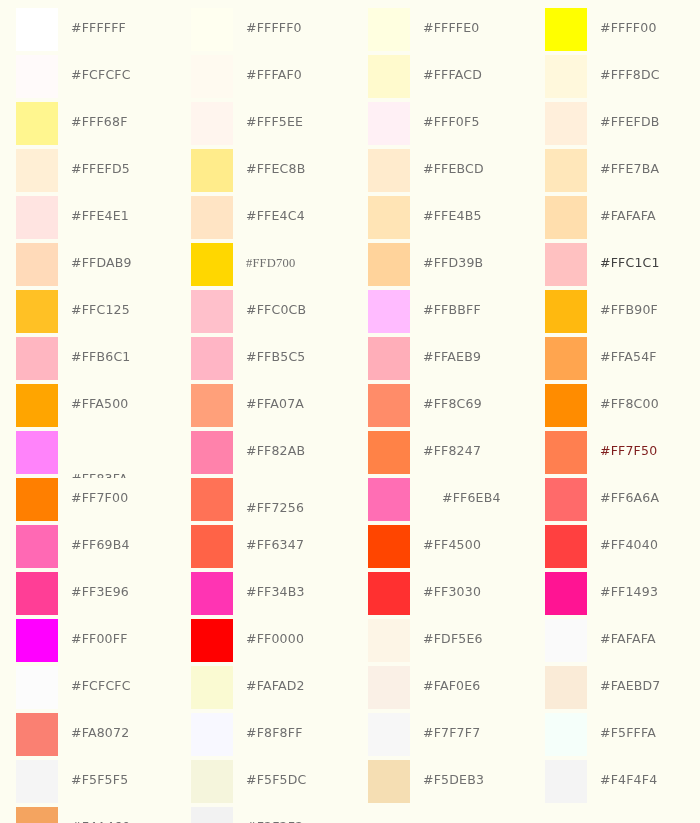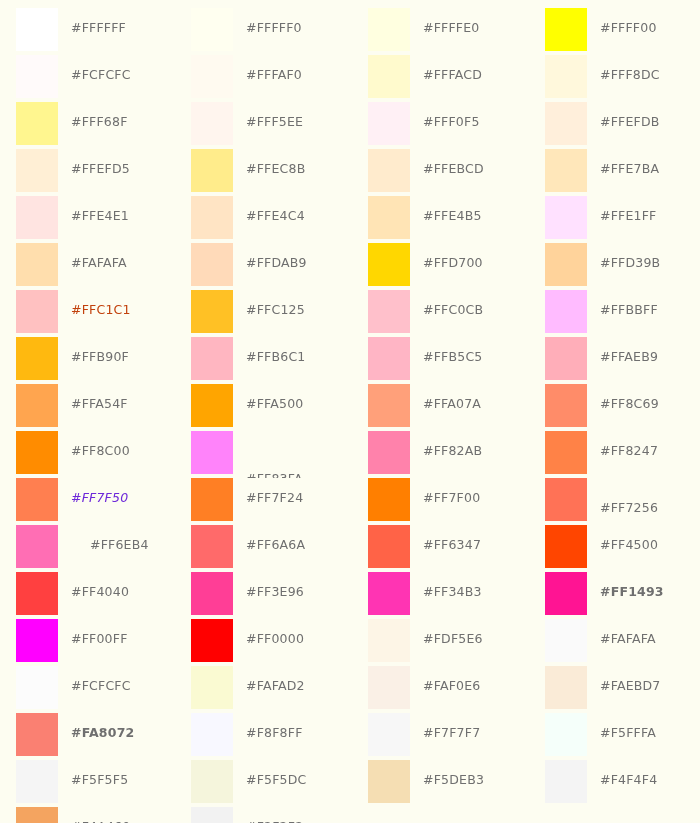--- a/index.html
+++ b/index.html
@@ -128,42 +128,38 @@
     </div>
     <div class="swatch-cell">
       <div class="swatch-chip" style="background-color: rgb(255, 228, 196);"></div>
       <div class="swatch-label" style="color: rgb(111, 111, 111);">#FFE4C4</div>
     </div>
     <div class="swatch-cell">
       <div class="swatch-chip" style="background-color: rgb(255, 228, 181);"></div>
       <div class="swatch-label" style="color: rgb(111, 111, 111);">#FFE4B5</div>
     </div>
     <div class="swatch-cell">
-      <div class="swatch-chip" style="background-color: rgb(255, 225, 255);"></div>
-      <div class="swatch-label" style="color: rgb(111, 111, 111);">#FFE1FF</div>
-    </div>
-    <div class="swatch-cell">
       <div class="swatch-chip" style="background-color: rgb(255, 222, 173);"></div>
       <div class="swatch-label" style="color: rgb(111, 111, 111);">#FAFAFA</div>
     </div>
     <div class="swatch-cell">
       <div class="swatch-chip" style="background-color: rgb(255, 218, 185);"></div>
       <div class="swatch-label" style="color: rgb(111, 111, 111);">#FFDAB9</div>
     </div>
     <div class="swatch-cell">
       <div class="swatch-chip" style="background-color: rgb(255, 215, 0);"></div>
-      <div class="swatch-label" style="color: rgb(111, 111, 111);">#FFD700</div>
+      <div class="swatch-label" style="color: rgb(111, 111, 111); font-family: Liberation Serif, serif;">#FFD700</div>
     </div>
     <div class="swatch-cell">
       <div class="swatch-chip" style="background-color: rgb(255, 211, 155);"></div>
       <div class="swatch-label" style="color: rgb(111, 111, 111);">#FFD39B</div>
     </div>
     <div class="swatch-cell">
       <div class="swatch-chip" style="background-color: rgb(255, 193, 193);"></div>
-      <div class="swatch-label" style="color: #c2410c;">#FFC1C1</div>
+      <div class="swatch-label" style="color: #404040;">#FFC1C1</div>
     </div>
     <div class="swatch-cell">
       <div class="swatch-chip" style="background-color: rgb(255, 193, 37);"></div>
       <div class="swatch-label" style="color: rgb(111, 111, 111);">#FFC125</div>
     </div>
     <div class="swatch-cell">
       <div class="swatch-chip" style="background-color: rgb(255, 192, 203);"></div>
       <div class="swatch-label" style="color: rgb(111, 111, 111);">#FFC0CB</div>
     </div>
     <div class="swatch-cell">
@@ -213,65 +209,69 @@
     <div class="swatch-cell">
       <div class="swatch-chip" style="background-color: rgb(255, 130, 171);"></div>
       <div class="swatch-label" style="color: rgb(111, 111, 111);">#FF82AB</div>
     </div>
     <div class="swatch-cell">
       <div class="swatch-chip" style="background-color: rgb(255, 130, 71);"></div>
       <div class="swatch-label" style="color: rgb(111, 111, 111);">#FF8247</div>
     </div>
     <div class="swatch-cell">
       <div class="swatch-chip" style="background-color: rgb(255, 127, 80);"></div>
-      <div class="swatch-label" style="color: #6d28d9; font-style: italic;">#FF7F50</div>
-    </div>
-    <div class="swatch-cell">
-      <div class="swatch-chip" style="background-color: rgb(255, 127, 36);"></div>
-      <div class="swatch-label" style="color: rgb(111, 111, 111);">#FF7F24</div>
+      <div class="swatch-label" style="color: #7f1d1d;">#FF7F50</div>
     </div>
     <div class="swatch-cell">
       <div class="swatch-chip" style="background-color: rgb(255, 127, 0);"></div>
       <div class="swatch-label" style="color: rgb(111, 111, 111);">#FF7F00</div>
     </div>
     <div class="swatch-cell">
       <div class="swatch-chip" style="background-color: rgb(255, 114, 86);"></div>
       <div class="swatch-label" style="color: rgb(111, 111, 111); margin-top: 24px;">#FF7256</div>
     </div>
     <div class="swatch-cell">
       <div class="swatch-chip" style="background-color: rgb(255, 110, 180);"></div>
       <div class="swatch-label" style="color: rgb(111, 111, 111); margin-left: 32px;">#FF6EB4</div>
     </div>
     <div class="swatch-cell">
       <div class="swatch-chip" style="background-color: rgb(255, 106, 106);"></div>
       <div class="swatch-label" style="color: rgb(111, 111, 111);">#FF6A6A</div>
     </div>
     <div class="swatch-cell">
+      <div class="swatch-chip" style="background-color: rgb(255, 105, 180);"></div>
+      <div class="swatch-label" style="color: rgb(111, 111, 111);">#FF69B4</div>
+    </div>
+    <div class="swatch-cell">
       <div class="swatch-chip" style="background-color: rgb(255, 99, 71);"></div>
       <div class="swatch-label" style="color: rgb(111, 111, 111);">#FF6347</div>
     </div>
     <div class="swatch-cell">
       <div class="swatch-chip" style="background-color: rgb(255, 69, 0);"></div>
       <div class="swatch-label" style="color: rgb(111, 111, 111);">#FF4500</div>
     </div>
     <div class="swatch-cell">
       <div class="swatch-chip" style="background-color: rgb(255, 64, 64);"></div>
       <div class="swatch-label" style="color: rgb(111, 111, 111);">#FF4040</div>
     </div>
     <div class="swatch-cell">
       <div class="swatch-chip" style="background-color: rgb(255, 62, 150);"></div>
       <div class="swatch-label" style="color: rgb(111, 111, 111);">#FF3E96</div>
     </div>
     <div class="swatch-cell">
       <div class="swatch-chip" style="background-color: rgb(255, 52, 179);"></div>
       <div class="swatch-label" style="color: rgb(111, 111, 111);">#FF34B3</div>
     </div>
     <div class="swatch-cell">
+      <div class="swatch-chip" style="background-color: rgb(255, 48, 48);"></div>
+      <div class="swatch-label" style="color: rgb(111, 111, 111);">#FF3030</div>
+    </div>
+    <div class="swatch-cell">
       <div class="swatch-chip" style="background-color: rgb(255, 20, 147);"></div>
-      <div class="swatch-label" style="color: rgb(111, 111, 111); font-weight: bold;">#FF1493</div>
+      <div class="swatch-label" style="color: rgb(111, 111, 111);">#FF1493</div>
     </div>
     <div class="swatch-cell">
       <div class="swatch-chip" style="background-color: rgb(255, 0, 255);"></div>
       <div class="swatch-label" style="color: rgb(111, 111, 111);">#FF00FF</div>
     </div>
     <div class="swatch-cell">
       <div class="swatch-chip" style="background-color: rgb(255, 0, 0);"></div>
       <div class="swatch-label" style="color: rgb(111, 111, 111);">#FF0000</div>
     </div>
     <div class="swatch-cell">
@@ -293,21 +293,21 @@
     <div class="swatch-cell">
       <div class="swatch-chip" style="background-color: rgb(250, 240, 230);"></div>
       <div class="swatch-label" style="color: rgb(111, 111, 111);">#FAF0E6</div>
     </div>
     <div class="swatch-cell">
       <div class="swatch-chip" style="background-color: rgb(250, 235, 215);"></div>
       <div class="swatch-label" style="color: rgb(111, 111, 111);">#FAEBD7</div>
     </div>
     <div class="swatch-cell">
       <div class="swatch-chip" style="background-color: rgb(250, 128, 114);"></div>
-      <div class="swatch-label" style="color: rgb(111, 111, 111); font-weight: bold;">#FA8072</div>
+      <div class="swatch-label" style="color: rgb(111, 111, 111);">#FA8072</div>
     </div>
     <div class="swatch-cell">
       <div class="swatch-chip" style="background-color: rgb(248, 248, 255);"></div>
       <div class="swatch-label" style="color: rgb(111, 111, 111);">#F8F8FF</div>
     </div>
     <div class="swatch-cell">
       <div class="swatch-chip" style="background-color: rgb(247, 247, 247);"></div>
       <div class="swatch-label" style="color: rgb(111, 111, 111);">#F7F7F7</div>
     </div>
     <div class="swatch-cell">

